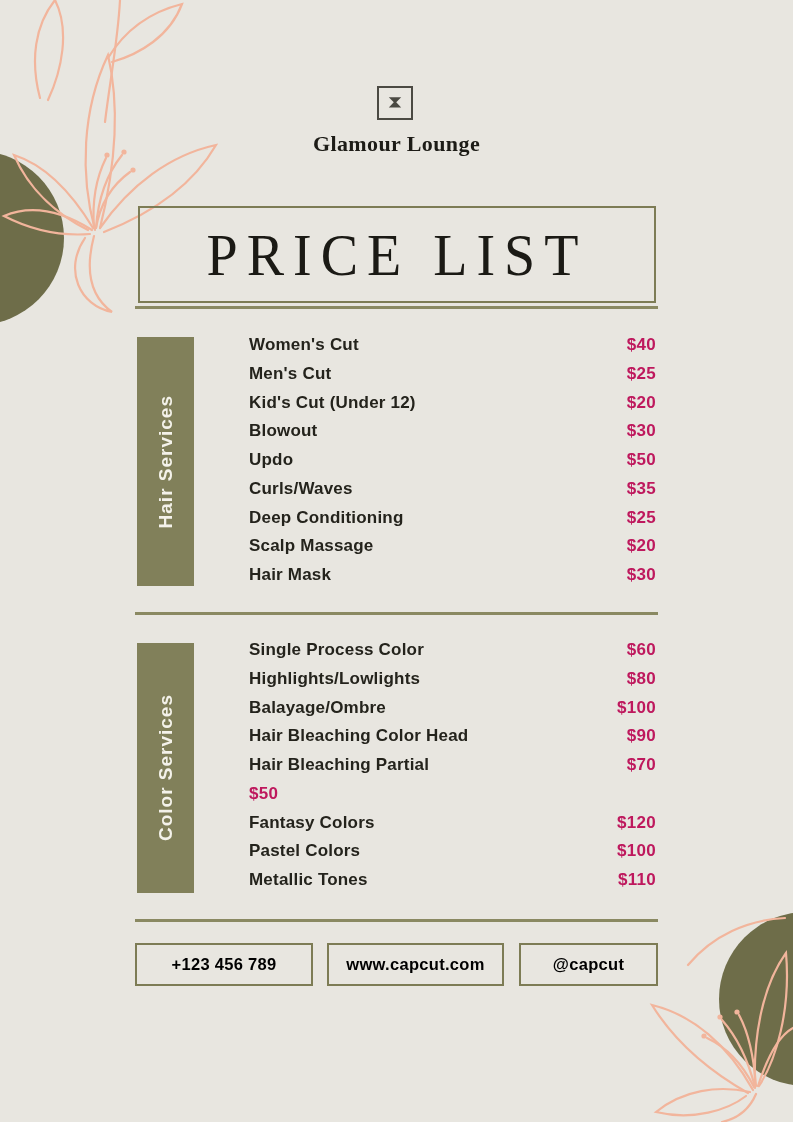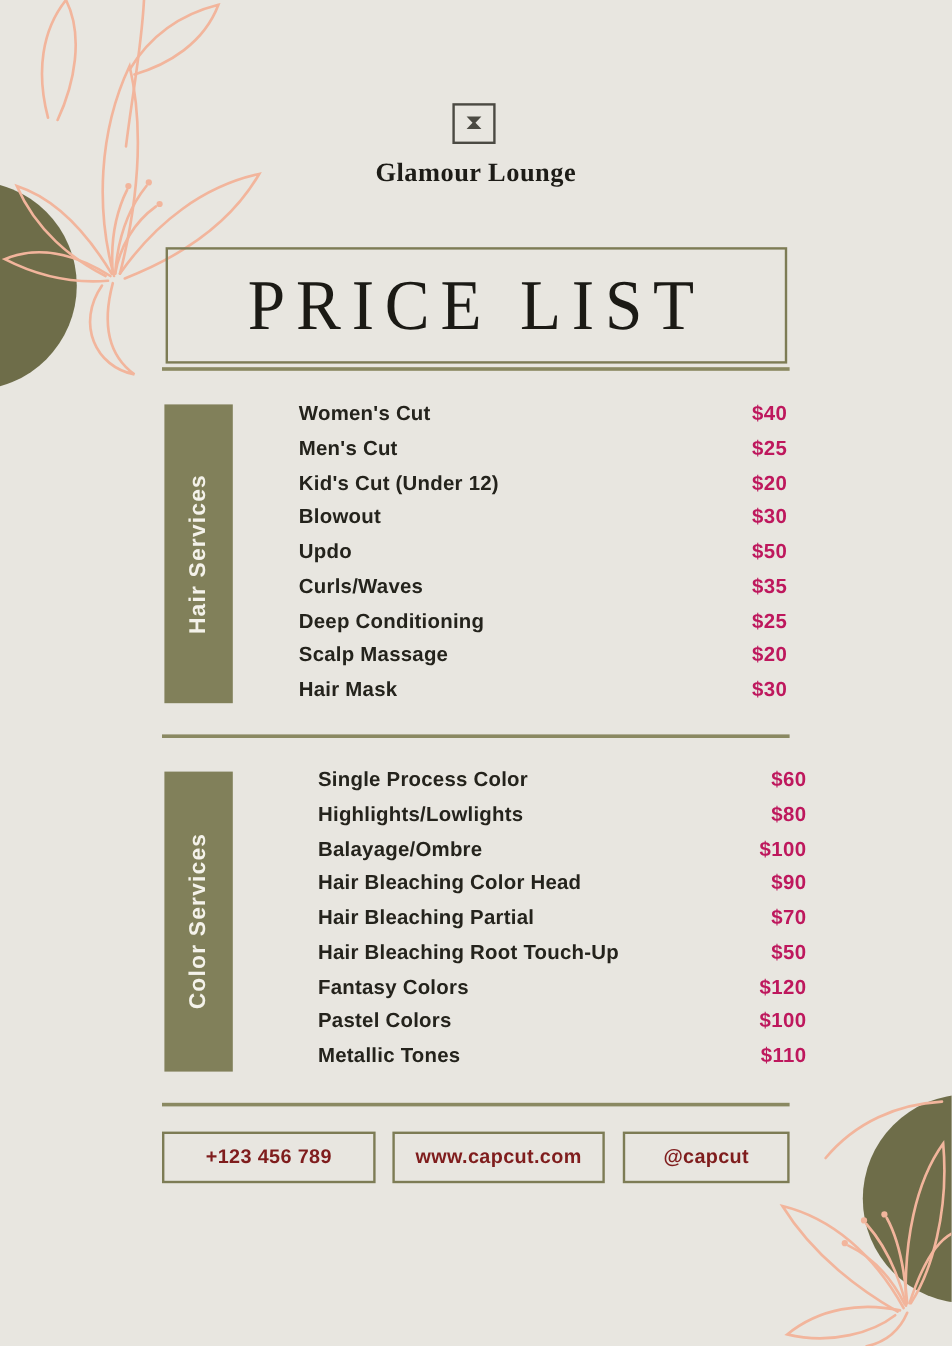--- a/index.html
+++ b/index.html
@@ -62,34 +62,34 @@
   .bar-hair  { top: 337px; height: 249px; }
   .bar-color { top: 643px; height: 250px; }
   .side-bar span {
     writing-mode: vertical-rl; transform: rotate(180deg);
     color: #f4f2ea; font-size: 19px; font-weight: 600; letter-spacing: 1px;
     white-space: nowrap;
   }
 
   .rows { left: 249px; width: 407px; }
   .rows-hair  { top: 335px; }
-  .rows-color { top: 640px; margin-left: 16px; }
+  .rows-color { top: 640px; }
   .row {
     display: flex; justify-content: space-between; align-items: flex-start;
     height: 28.75px;
   }
   .svc-name  { font-size: 17px; font-weight: 600; letter-spacing: .2px; color: #24231c; }
   .svc-price { font-size: 17px; font-weight: 600; letter-spacing: .3px; color: #be185d; }
 
   
   .contact-box {
     top: 943px; height: 43px;
     border: 2px solid #7d7c55;
     display: flex; align-items: center; justify-content: center;
-    font-size: 16.5px; font-weight: 600; letter-spacing: .3px; color: #7f1d1d;
+    font-size: 16.5px; font-weight: 600; letter-spacing: .3px; color: #000000;
     cursor: pointer; background: transparent;
   }
   .contact-1 { left: 135px; width: 178px; }
   .contact-2 { left: 327px; width: 177px; }
   .contact-3 { left: 519px; width: 139px; }
 </style>
 </head>
 <body>
 
 <div class="abs circle circle-tl"></div>
@@ -201,21 +201,20 @@
     </div>
   <div class="row">
       <span class="svc-name">Hair Bleaching Color Head</span>
       <span class="svc-price">$90</span>
     </div>
   <div class="row">
       <span class="svc-name">Hair Bleaching Partial</span>
       <span class="svc-price">$70</span>
     </div>
   <div class="row">
-      <span class="svc-name">Hair Bleaching Root Touch-Up</span>
       <span class="svc-price">$50</span>
     </div>
   <div class="row">
       <span class="svc-name">Fantasy Colors</span>
       <span class="svc-price">$120</span>
     </div>
   <div class="row">
       <span class="svc-name">Pastel Colors</span>
       <span class="svc-price">$100</span>
     </div>

